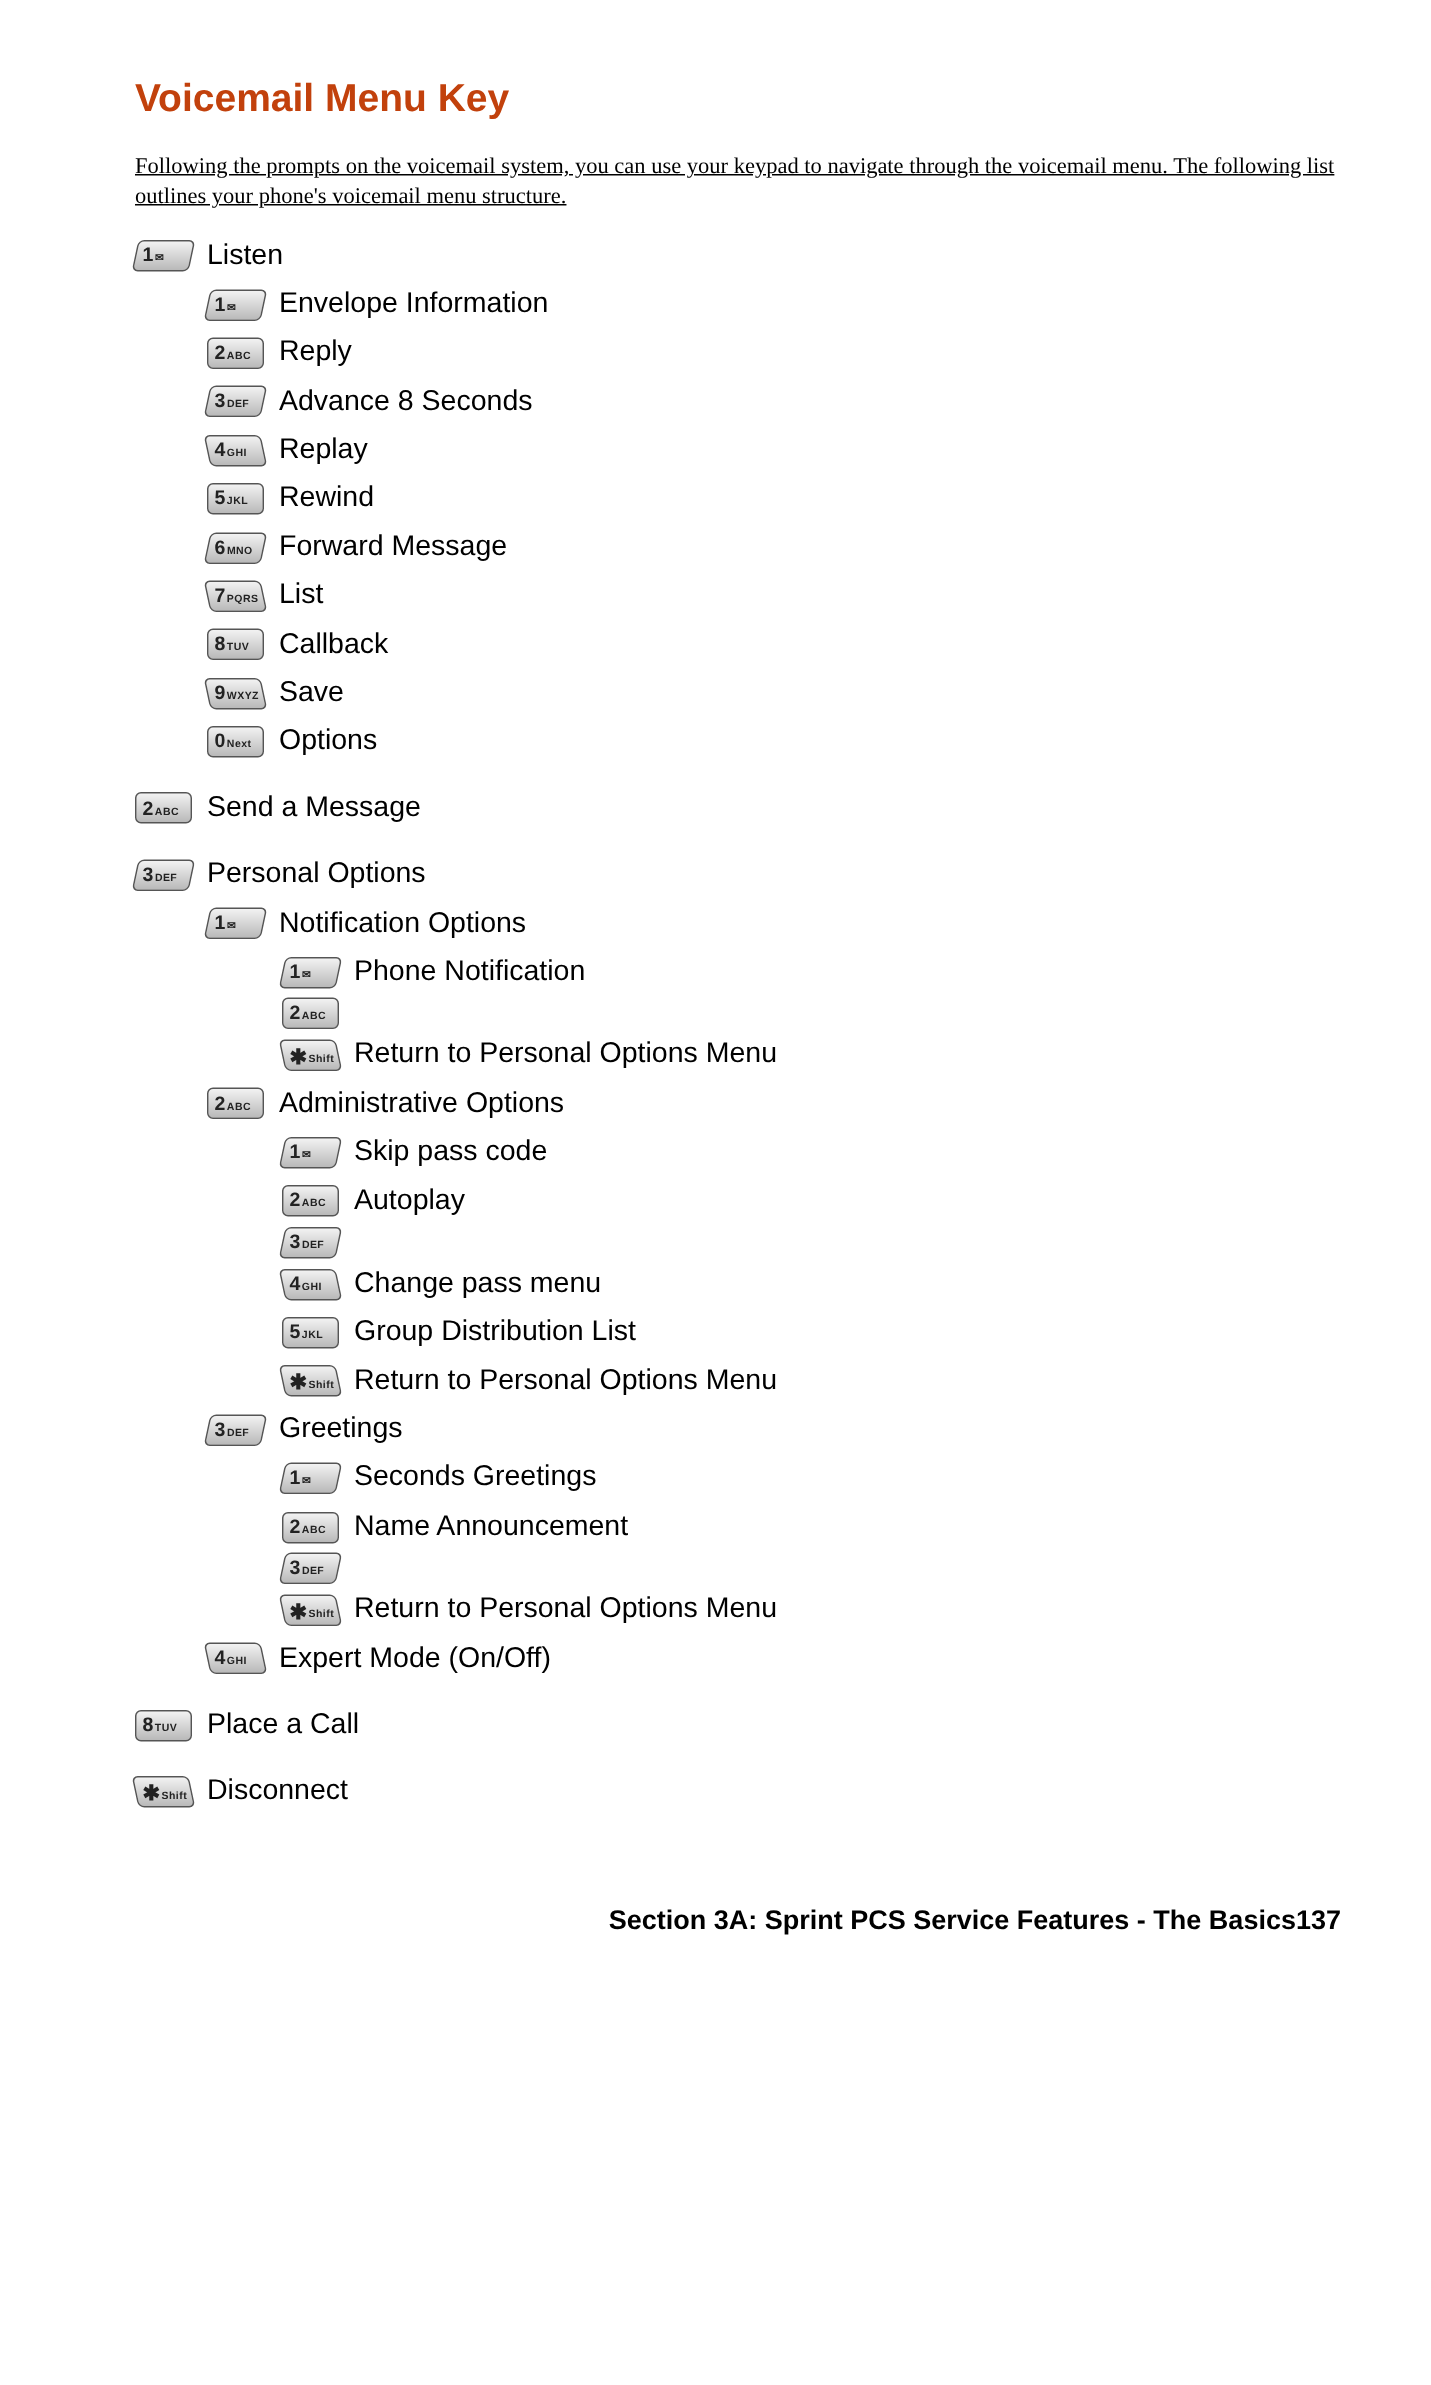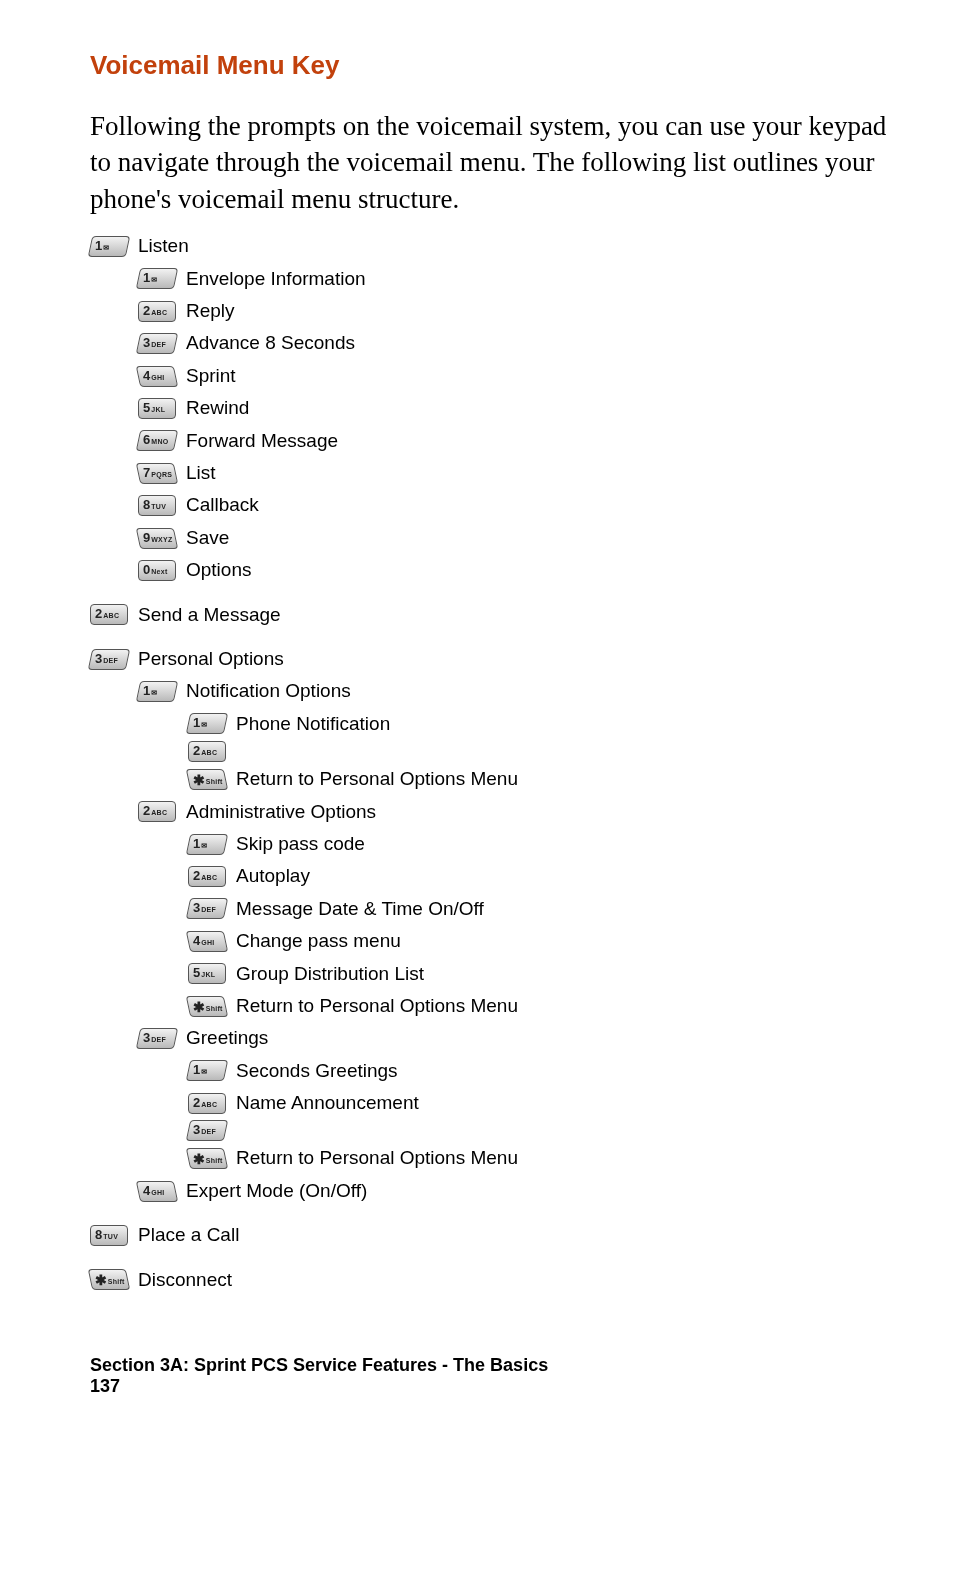--- a/index.html
+++ b/index.html
@@ -13,23 +13,24 @@
     background: #fff;
   }
   h1 {
     color: #c2410c;
     font-weight: 700;
     font-size: 26px;
     margin: 0 0 20px 0;
   }
   .intro {
     font-family: Georgia, "Times New Roman", serif;
-    font-size: 27px;
+    font-size: 15px;
     line-height: 1.35;
     margin-bottom: 14px;
+    text-decoration: underline;
   }
   .menu { margin-left: 0; }
   .row {
     display: flex;
     align-items: center;
     margin: 2px 0;
     line-height: 1.6;
   }
   .ind-0 { margin-left: 0px; }
   .ind-1 { margin-left: 48px; }
@@ -57,25 +58,24 @@
   .key.star .big { font-size: 14px; position: relative; top: 1px; }
   
   .key.sk-r { transform: skewX(-12deg); }
   .key.sk-r > span { transform: skewX(12deg); display:inline-block; }
   .key.sk-l { transform: skewX(12deg); }
   .key.sk-l > span { transform: skewX(-12deg); display:inline-block; }
   .label { font-family: "Helvetica Neue", Helvetica, Arial, sans-serif; }
   .spacer { height: 10px; }
   .footer {
     display: flex;
-    justify-content: space-between;
+    justify-content: flex-end;
     margin-top: 60px;
     font-weight: 700;
     font-size: 18px;
-    flex-direction: column;
   }
 </style>
 </head>
 <body>
 
 <h1>Voicemail Menu Key</h1>
 <p class="intro">Following the prompts on the voicemail system, you can use your keypad to navigate through the voicemail menu. The following list outlines your phone's voicemail menu structure.</p>
 
 <div class="menu" id="menu">
     <div class="row ind-0">
@@ -99,21 +99,21 @@
     <div class="row ind-1">
       <span class="key sk-r">
         <span><span class="big">3</span><span class="sub">DEF</span></span>
       </span>
       <span class="label">Advance 8 Seconds</span>
     </div>
     <div class="row ind-1">
       <span class="key sk-l">
         <span><span class="big">4</span><span class="sub">GHI</span></span>
       </span>
-      <span class="label">Sprint</span>
+      <span class="label">Replay</span>
     </div>
     <div class="row ind-1">
       <span class="key ">
         <span><span class="big">5</span><span class="sub">JKL</span></span>
       </span>
       <span class="label">Rewind</span>
     </div>
     <div class="row ind-1">
       <span class="key sk-r">
         <span><span class="big">6</span><span class="sub">MNO</span></span>
@@ -196,21 +196,20 @@
     <div class="row ind-2">
       <span class="key ">
         <span><span class="big">2</span><span class="sub">ABC</span></span>
       </span>
       <span class="label">Autoplay</span>
     </div>
     <div class="row ind-2">
       <span class="key sk-r">
         <span><span class="big">3</span><span class="sub">DEF</span></span>
       </span>
-      <span class="label">Message Date &amp; Time On/Off</span>
     </div>
     <div class="row ind-2">
       <span class="key sk-l">
         <span><span class="big">4</span><span class="sub">GHI</span></span>
       </span>
       <span class="label">Change pass menu</span>
     </div>
     <div class="row ind-2">
       <span class="key ">
         <span><span class="big">5</span><span class="sub">JKL</span></span>

